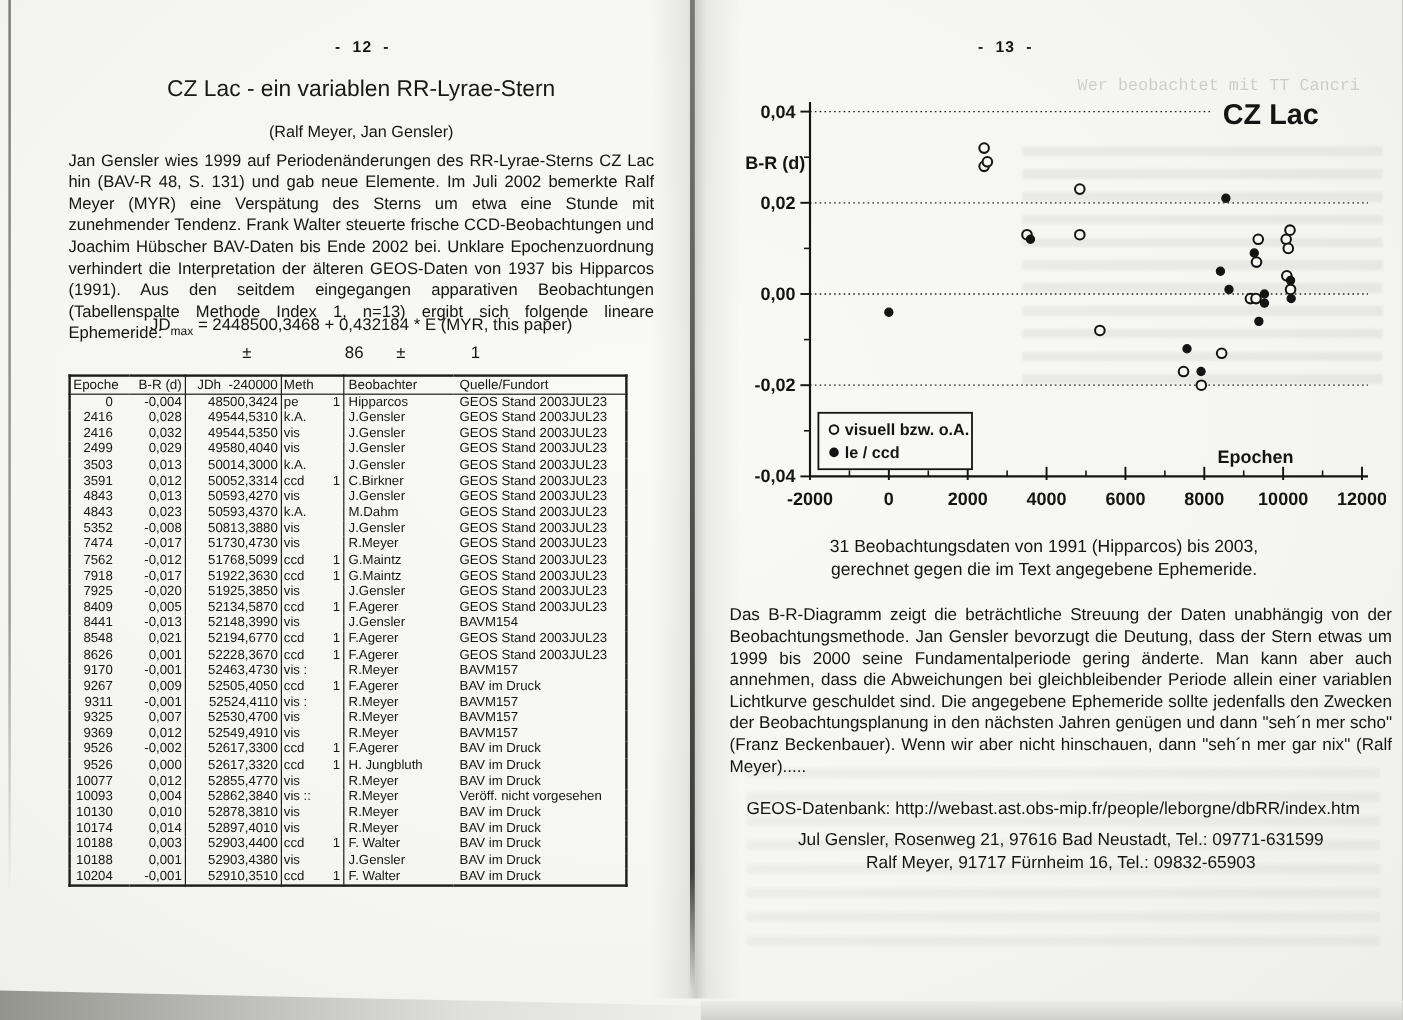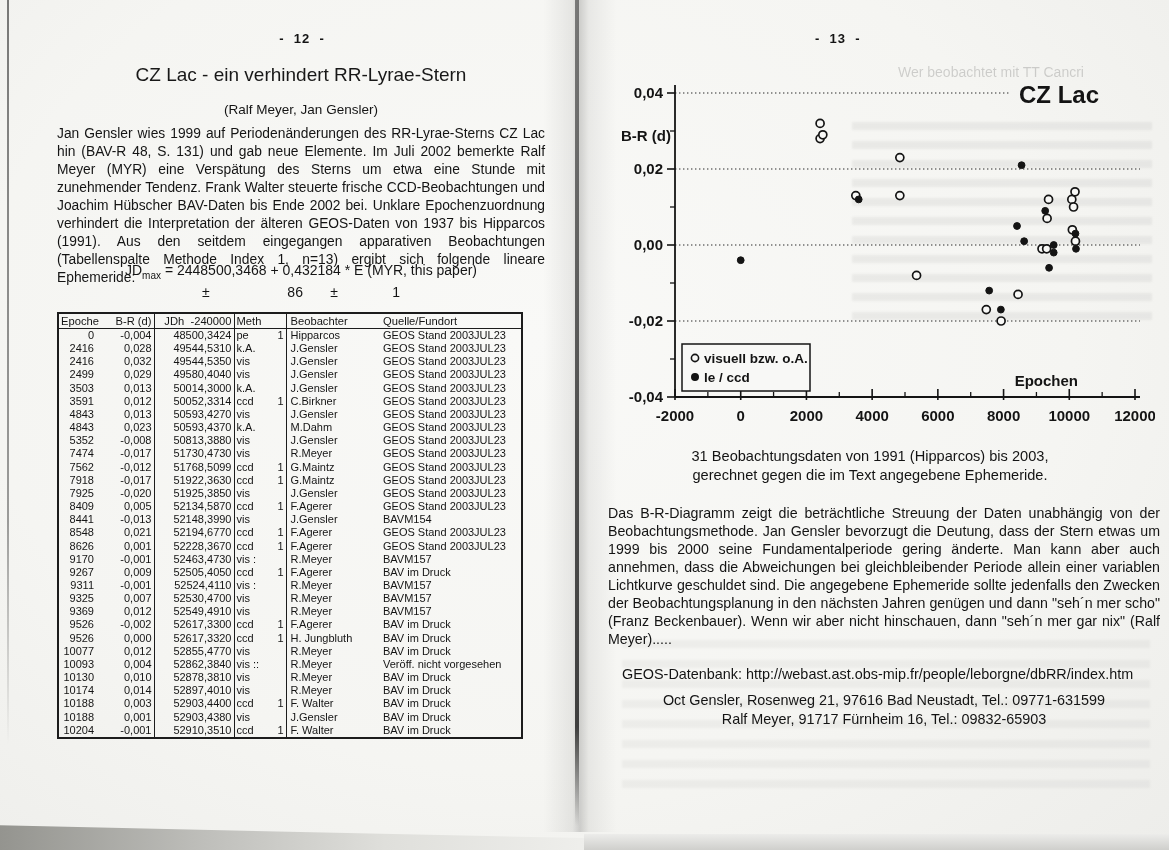--- a/index.html
+++ b/index.html
@@ -14,21 +14,21 @@
     background:linear-gradient(to bottom, rgba(20,20,20,.55) 0%, rgba(20,20,20,.4) 70%, rgba(20,20,20,0) 100%);}
   .gutter-shadow{left:543px;top:0;width:74px;height:832px;
     background:linear-gradient(to right, rgba(0,0,0,0) 0%, rgba(0,0,0,.07) 40%, rgba(0,0,0,.16) 50%, rgba(0,0,0,.06) 62%, rgba(0,0,0,0) 100%);}
   .spine-line{left:575px;top:0;width:4px;height:826px;
     background:linear-gradient(to bottom, rgba(25,25,25,.5) 0%, rgba(25,25,25,.72) 55%, rgba(25,25,25,.8) 88%, rgba(25,25,25,0) 100%);}
   .bottom-strip-left{left:0;top:822px;width:592px;height:28px;
     background:linear-gradient(to right,#94948f,#bfbfbb 35%,#dfdfdb 65%,#efefec 100%);
     clip-path:polygon(0 12%, 100% 58%, 100% 100%, 0 100%);}
   .bottom-strip-right{left:584px;top:834px;width:585px;height:16px;
     background:linear-gradient(to bottom,#ececea,#cfcfcc);}
-  .ghost{color:#000;pointer-events:none;}
+  .ghost{color:#000;pointer-events:none;font-family:Liberation Mono, monospace;}
   .ghost-heading{left:898px;top:64px;font-size:14px;opacity:.16;filter:blur(.4px);}
   .ghost-block{filter:blur(1px);}
   .ghost-b1{left:852px;top:122px;width:300px;height:205px;
     background:repeating-linear-gradient(to bottom, rgba(90,90,90,.075) 0 8px, rgba(0,0,0,0) 8px 19px);}
   .ghost-b2{left:622px;top:640px;width:528px;height:158px;
     background:repeating-linear-gradient(to bottom, rgba(90,90,90,.055) 0 8px, rgba(0,0,0,0) 8px 20px);}
   
   .pageno{font-size:13px;font-weight:700;letter-spacing:1px;white-space:pre;}
   .pageno-left{left:252px;top:31px;width:100px;text-align:center;}
   .pageno-right{left:815px;top:31px;width:100px;text-align:left;}
@@ -67,21 +67,21 @@
 
 <div class="scan">
 
   <div class="abs edge-left-line"></div>
   <div class="abs ghost ghost-heading">Wer beobachtet mit TT Cancri</div>
   <div class="abs ghost-block ghost-b1"></div>
   <div class="abs ghost-block ghost-b2"></div>
 
   <div class="abs pageno pageno-left">-  12  -</div>
 
-  <div class="abs doc-title">CZ Lac - ein verhindert RR-Lyrae-Stern</div>
+  <div class="abs doc-title">CZ Lac - ein variablen RR-Lyrae-Stern</div>
   <div class="abs doc-authors">(Ralf Meyer, Jan Gensler)</div>
   <div class="abs intro">Jan Gensler wies 1999 auf Periodenänderungen des RR-Lyrae-Sterns CZ Lac hin (BAV-R 48, S. 131) und gab neue Elemente. Im Juli 2002 bemerkte Ralf Meyer (MYR) eine Verspätung des Sterns um etwa eine Stunde mit zunehmender Tendenz. Frank Walter steuerte frische CCD-Beobachtungen und Joachim Hübscher BAV-Daten bis Ende 2002 bei. Unklare Epochenzuordnung verhindert die Interpretation der älteren GEOS-Daten von 1937 bis Hipparcos (1991). Aus den seitdem eingegangen apparativen Beobachtungen (Tabellenspalte Methode Index 1, n=13) ergibt sich folgende lineare Ephemeride:</div>
 
   <div class="abs formula">
     <div><span>JD</span><sub>max</sub><span> = 2448500,3468 + 0,432184 * E (MYR, this paper)</span></div>
     <div class="formula-err">±                    86       ±              1</div>
   </div>
 
   <div class="abs obs-table">
     <table>
@@ -491,21 +491,21 @@
   <div class="abs chart-caption">
     <div>31 Beobachtungsdaten von 1991 (Hipparcos) bis 2003,</div>
     <div>gerechnet gegen die im Text angegebene Ephemeride.</div>
   </div>
 
   <div class="abs body-right">Das B-R-Diagramm zeigt die beträchtliche Streuung der Daten unabhängig von der Beobachtungsmethode. Jan Gensler bevorzugt die Deutung, dass der Stern etwas um 1999 bis 2000 seine Fundamentalperiode gering änderte. Man kann aber auch annehmen, dass die Abweichungen bei gleichbleibender Periode allein einer variablen Lichtkurve geschuldet sind. Die angegebene Ephemeride sollte jedenfalls den Zwecken der Beobachtungsplanung in den nächsten Jahren genügen und dann "seh´n mer scho" (Franz Beckenbauer). Wenn wir aber nicht hinschauen, dann "seh´n mer gar nix" (Ralf Meyer).....</div>
 
   <div class="abs geos-line">GEOS-Datenbank: http://webast.ast.obs-mip.fr/people/leborgne/dbRR/index.htm</div>
 
   <div class="abs contacts">
-    <div>Oct Gensler, Rosenweg 21, 97616 Bad Neustadt, Tel.: 09771-631599</div>
+    <div>Jul Gensler, Rosenweg 21, 97616 Bad Neustadt, Tel.: 09771-631599</div>
     <div>Ralf Meyer, 91717 Fürnheim 16, Tel.: 09832-65903</div>
   </div>
 
   <div class="abs gutter-shadow"></div>
   <div class="abs spine-line"></div>
   <div class="abs bottom-strip-left"></div>
   <div class="abs bottom-strip-right"></div>
 </div>
 
 </body></html>

